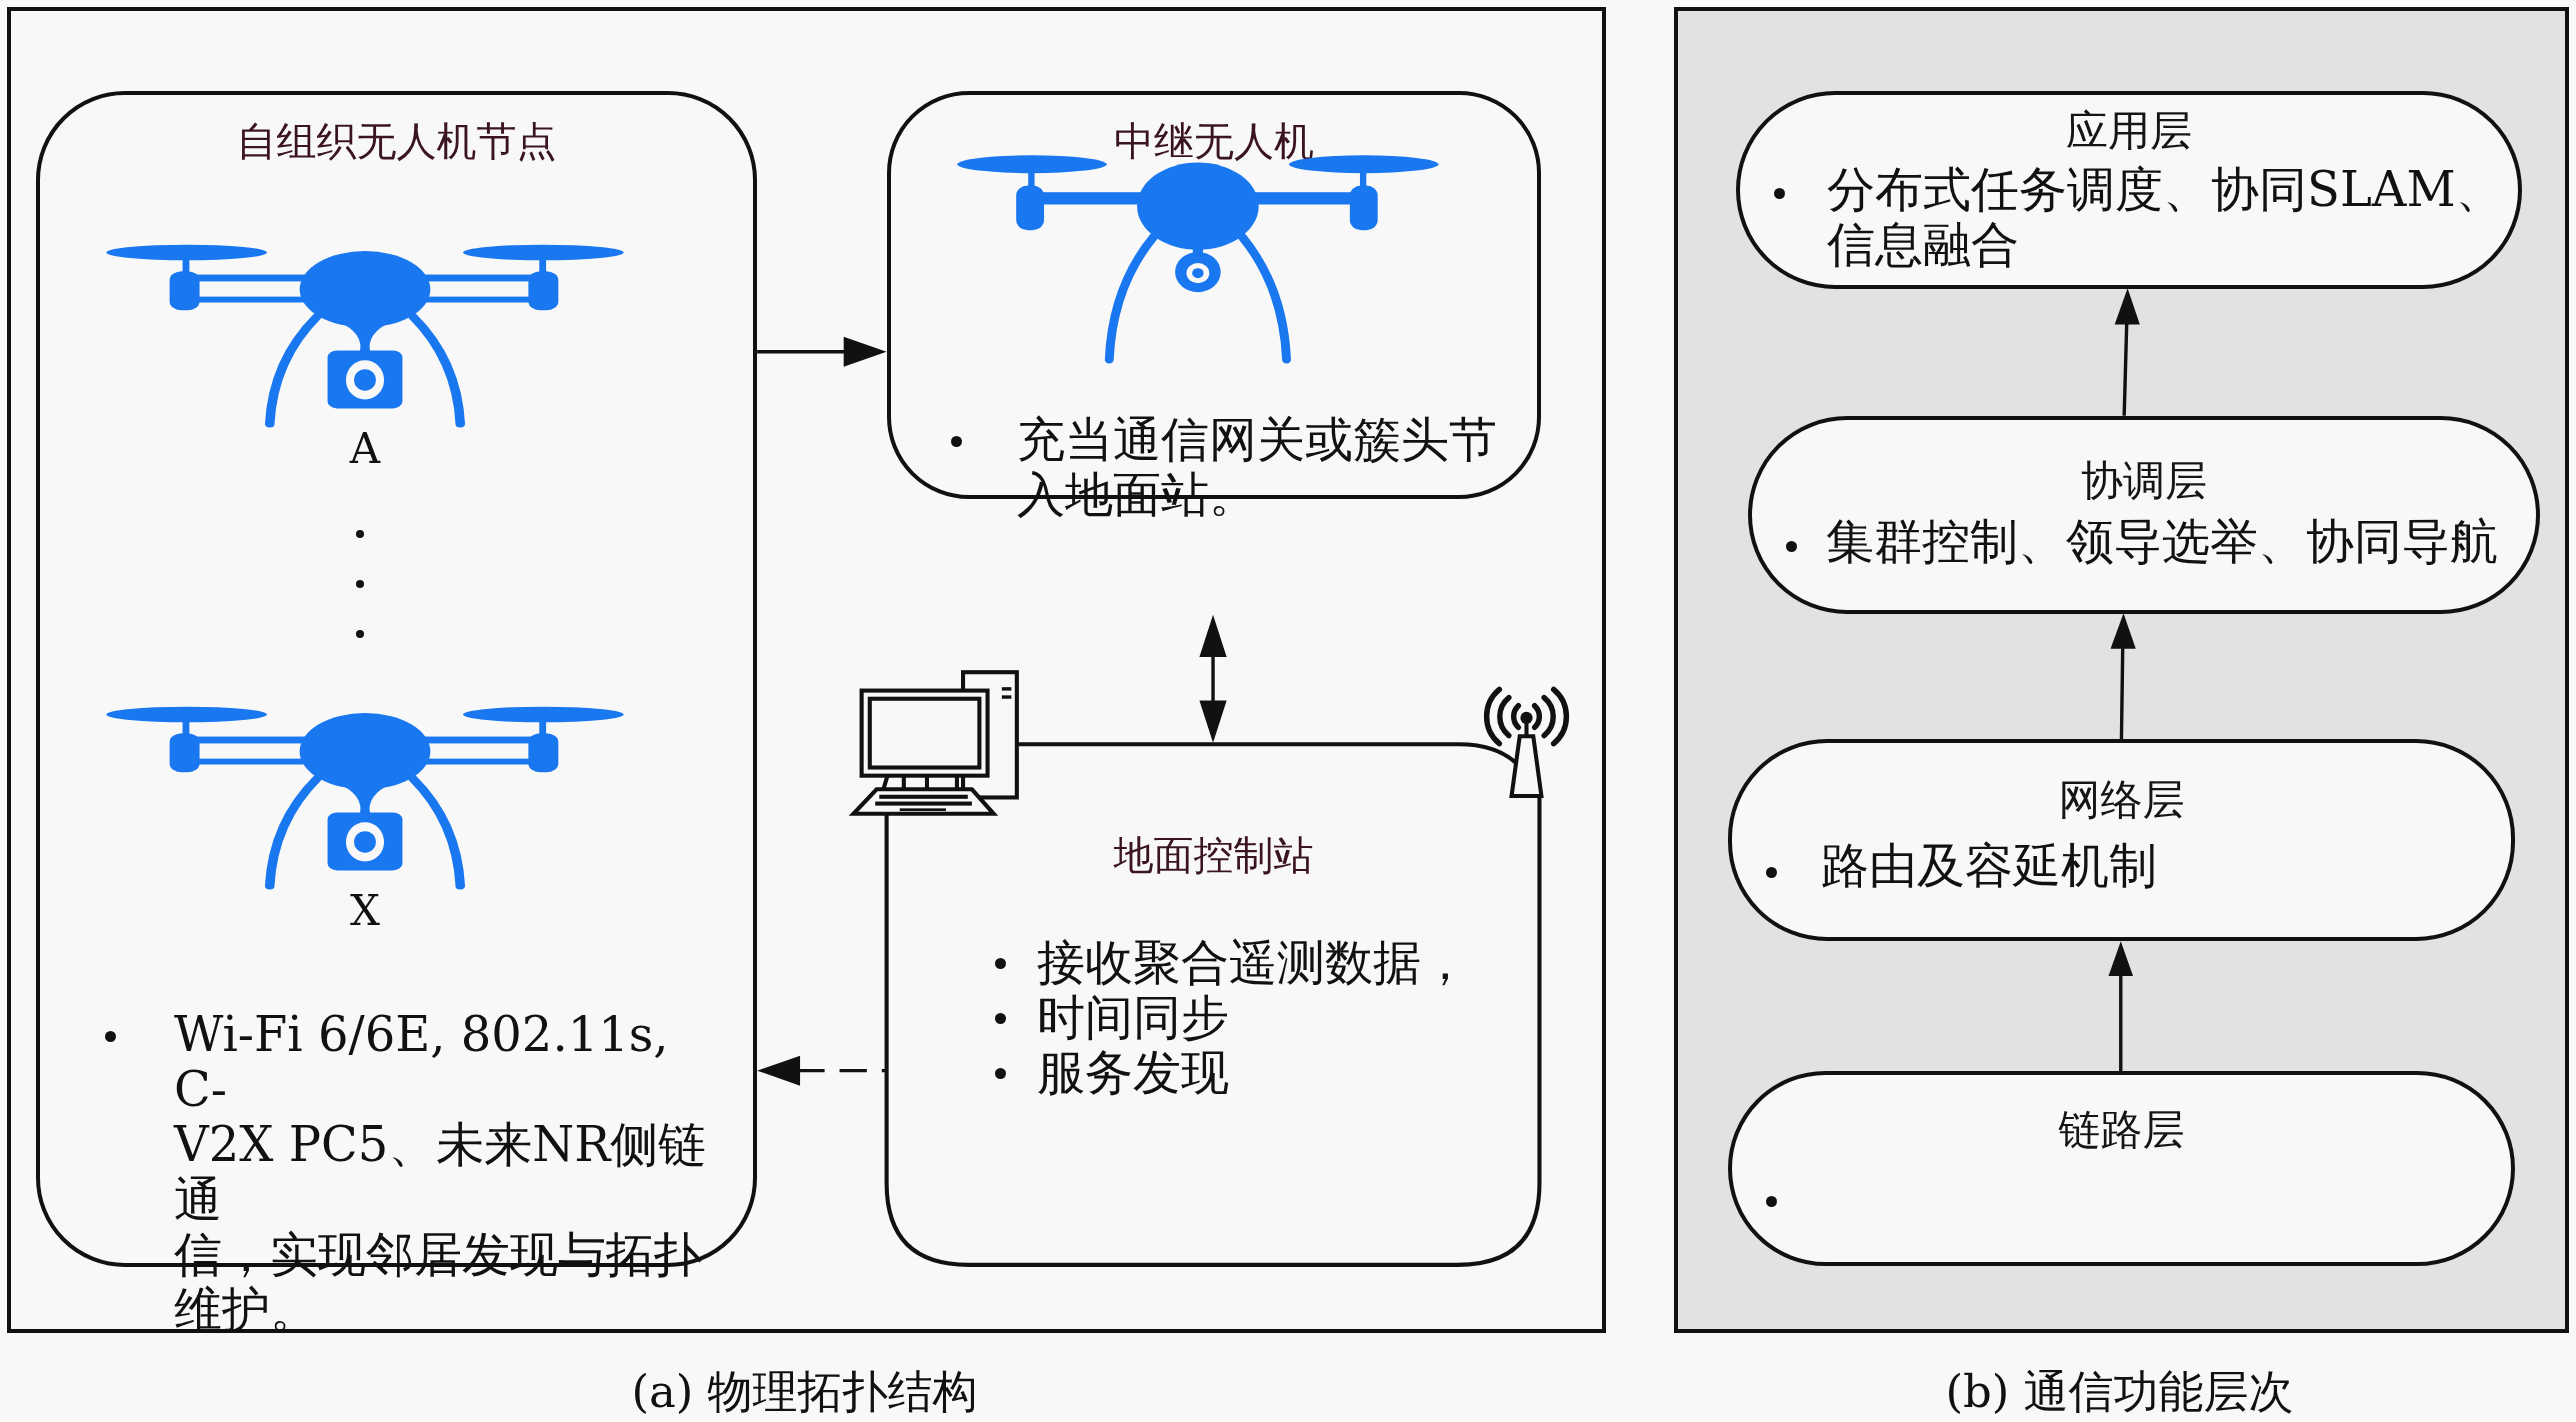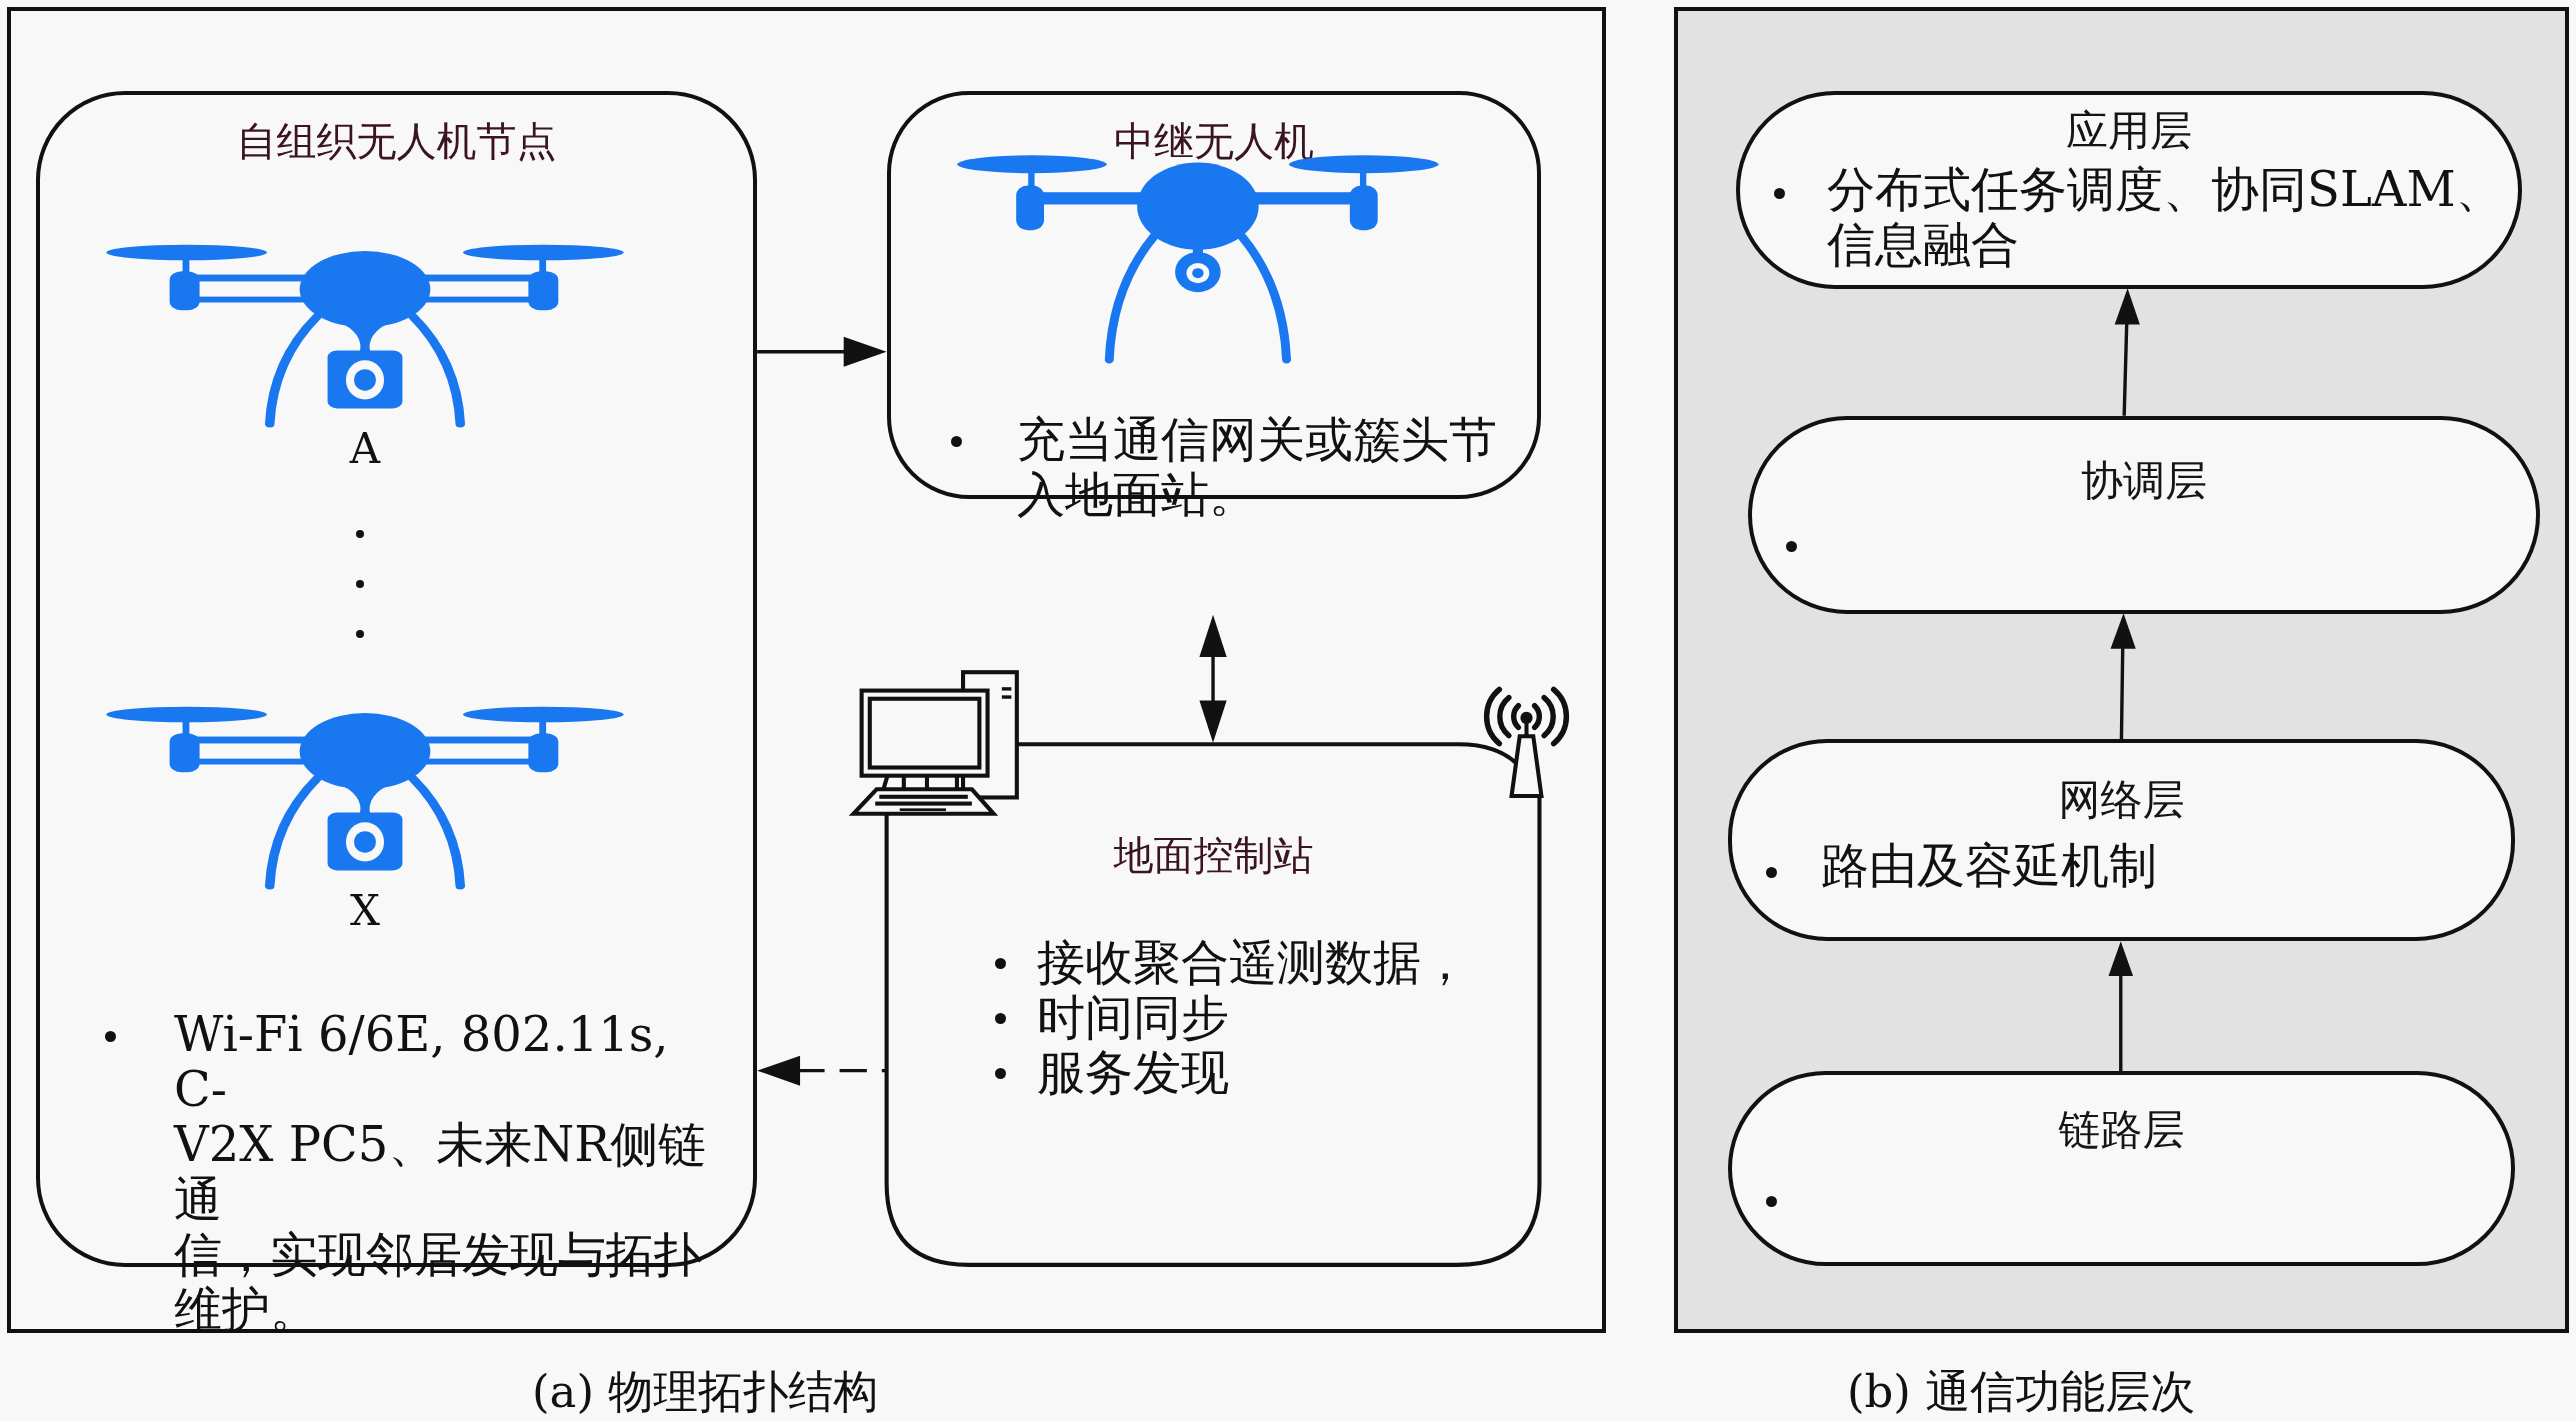--- a/index.html
+++ b/index.html
@@ -6,21 +6,21 @@
   body { width:2576px; height:1423px; background:#f8f8f8; position:relative; overflow:hidden;
          font-family: "DejaVu Serif", "Liberation Serif", serif; color:#111; }
   .panel { position:absolute; border:4.1px solid #111; box-sizing:border-box; }
   #panel-a { left:6.8px; top:6.8px; width:1599px; height:1326px; background:#f8f8f8; }
   #panel-b { left:1674px; top:6.8px; width:895px; height:1326px; background:#e2e2e2; }
   .box { position:absolute; border:4.1px solid #111; box-sizing:border-box; background:#f8f8f8; border-radius:89px; }
   .title { position:absolute; left:0; right:0; text-align:center; font-size:40px; color:#3a1420; }
   .ltitle { position:absolute; left:0; right:0; text-align:center; font-size:42px; color:#151515; }
   .body { position:absolute; font-size:48px; line-height:55px; color:#111; }
   .bullet { position:absolute; width:11px; height:11px; border-radius:50%; background:#111; }
-  .caption { position:absolute; font-size:45px; color:#111; }
+  .caption { position:absolute; font-size:45px; color:#111; text-align:center; }
   .label { position:absolute; font-size:42px; color:#111; text-align:center; width:68px; }
   .dot { position:absolute; width:8.2px; height:8.2px; border-radius:50%; background:#111; }
   svg { position:absolute; overflow:visible; }
 </style>
 </head>
 <body>
 
 <div id="panel-a" class="panel"></div>
 
 <div class="box" style="left:36px; top:91px; width:721px; height:1176px;">
@@ -184,20 +184,23 @@
   <div class="bullet" style="left:34px; top:93px;"></div>
   <div class="body" style="left:87px; top:67px; width:681px;">
     <div>分布式任务调度、协同SLAM、</div>
     <div>信息融合</div>
   </div>
 </div>
 
 <div class="box" style="left:1748px; top:416px; width:792px; height:198px; border-radius:99px;">
   <div class="ltitle" style="top:33px;">协调层</div>
   <div class="bullet" style="left:34px; top:121px;"></div>
+  <div class="body" style="left:74px; top:94px; width:709px;">
+    <div>集群控制、领导选举、协同导航</div>
+  </div>
 </div>
 
 <div class="box" style="left:1728px; top:739px; width:787px; height:202px; border-radius:99px;">
   <div class="ltitle" style="top:29px;">网络层</div>
   <div class="bullet" style="left:34px; top:124px;"></div>
   <div class="body" style="left:89px; top:95px; width:681px;">
     <div>路由及容延机制</div>
   </div>
 </div>
 

